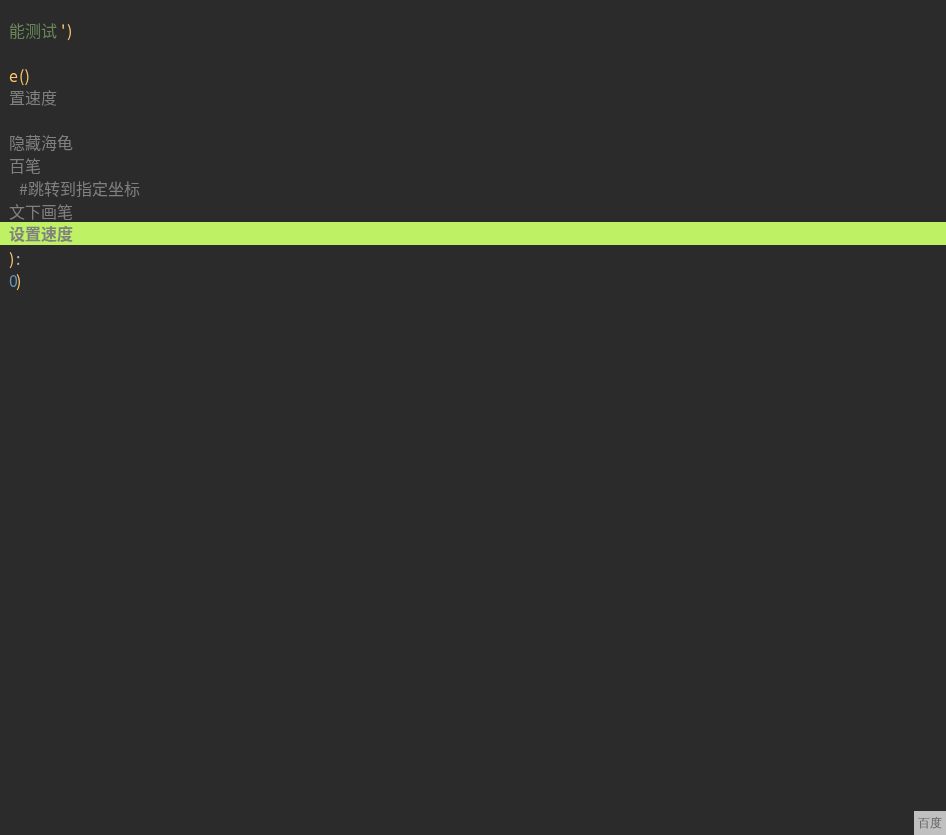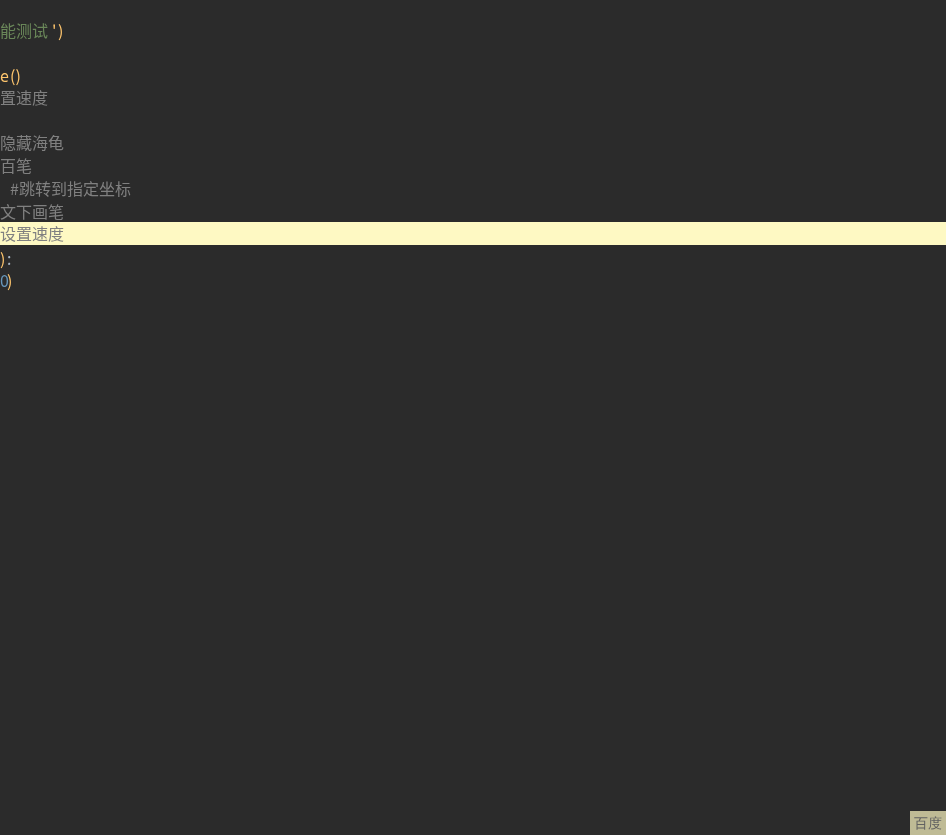--- a/index.html
+++ b/index.html
@@ -20,41 +20,43 @@
     height: 100%;
     white-space: pre;
   }
   .line {
     position: absolute;
     left: 0;
     right: 0;
     height: 22.5px;
   }
   .line.highlight {
-    background: #fef9c3;
+    background: #bef264;
+    font-weight: bold;
   }
   .seg {
     position: absolute;
     top: 0;
+    margin-left: 9px;
   }
   .str     { color: #6a8759; }  
   .comment { color: #808080; text-align: right; }  
   .paren   { color: #a9b7c6; }  
   .yellow  { color: #ffc66d; }  
   .func    { color: #ffc66d; }  
   .num     { color: #6897bb; }  
 
   
   .badge {
     position: absolute;
     right: 0;
     bottom: 0;
-    background: #fef9c3;
+    background: #ffffff;
     color: #787878;
-    font-size: 14px;
+    font-size: 12px;
     font-family: Liberation Sans, sans-serif;
     padding: 1px 4px;
     opacity: 0.7;
   }
 </style>
 </head>
 <body>
 
 <div class="editor" id="editor"><div class="line" style="top: 19px;"><span class="seg str" style="left: 0px;">能测试</span><span class="seg yellow" style="left: 52px;">'</span><span class="seg yellow" style="left: 58px;">)</span></div><div class="line" style="top: 41px;"></div><div class="line" style="top: 64px;"><span class="seg func" style="left: 0px;">e</span><span class="seg yellow" style="left: 10px;">()</span></div><div class="line" style="top: 86px;"><span class="seg comment" style="left: 0px;">置速度</span></div><div class="line" style="top: 109px;"></div><div class="line" style="top: 131px;"><span class="seg comment" style="left: 0px;">隐藏海龟</span></div><div class="line" style="top: 154px;"><span class="seg comment" style="left: 0px;">百笔</span></div><div class="line" style="top: 177px;"><span class="seg paren" style="left: 0px;"> </span><span class="seg comment" style="left: 10px;">#跳转到指定坐标</span></div><div class="line" style="top: 200px;"><span class="seg comment" style="left: 0px;">文下画笔</span></div><div class="line highlight" style="top: 222px;"><span class="seg comment" style="left: 0px;">设置速度</span></div><div class="line" style="top: 247px;"><span class="seg yellow" style="left: 0px;">)</span><span class="seg paren" style="left: 7px;">:</span></div><div class="line" style="top: 269px;"><span class="seg num" style="left: 0px;">0</span><span class="seg yellow" style="left: 7px;">)</span></div></div>
 

